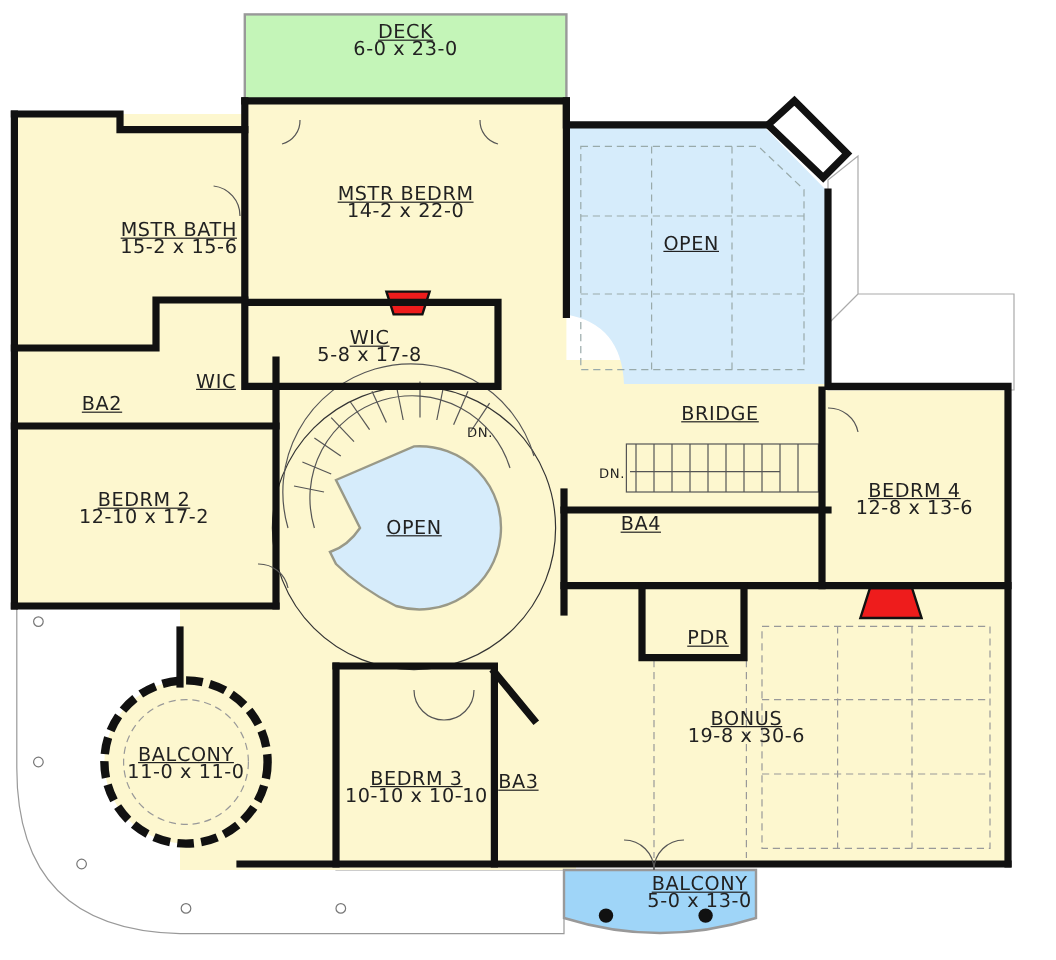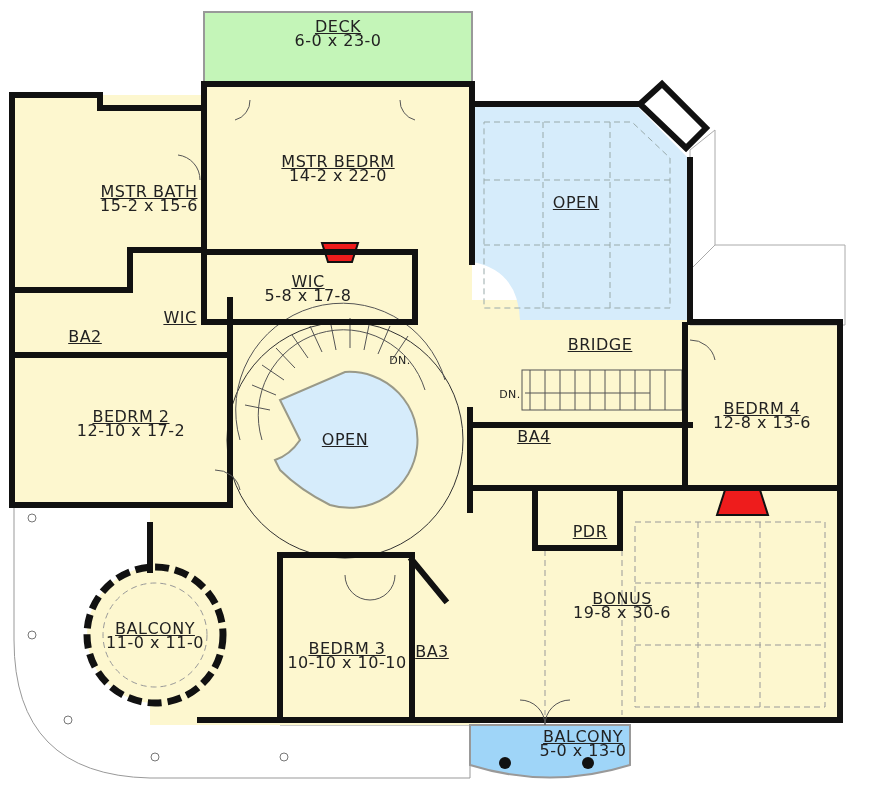--- a/index.html
+++ b/index.html
@@ -154,21 +154,21 @@
 </div>
 <div class="lbl" style="left:85px;top:330px;">
   <span class="name">BA2</span>
 </div>
 <div class="lbl" style="left:180px;top:311px;">
   <span class="name">WIC</span>
 </div>
 <div class="lbl" style="left:600px;top:338px;">
   <span class="name">BRIDGE</span>
 </div>
-<div class="lbl" style="left:131px;top:410px;">
+<div class="lbl" style="left:120px;top:410px;">
   <span class="name">BEDRM 2</span>
   <span class="dim">12-10 x 17-2</span>
 </div>
 <div class="lbl" style="left:345px;top:433px;">
   <span class="name">OPEN</span>
 </div>
 <div class="lbl" style="left:762px;top:402px;">
   <span class="name">BEDRM 4</span>
   <span class="dim">12-8 x 13-6</span>
 </div>

